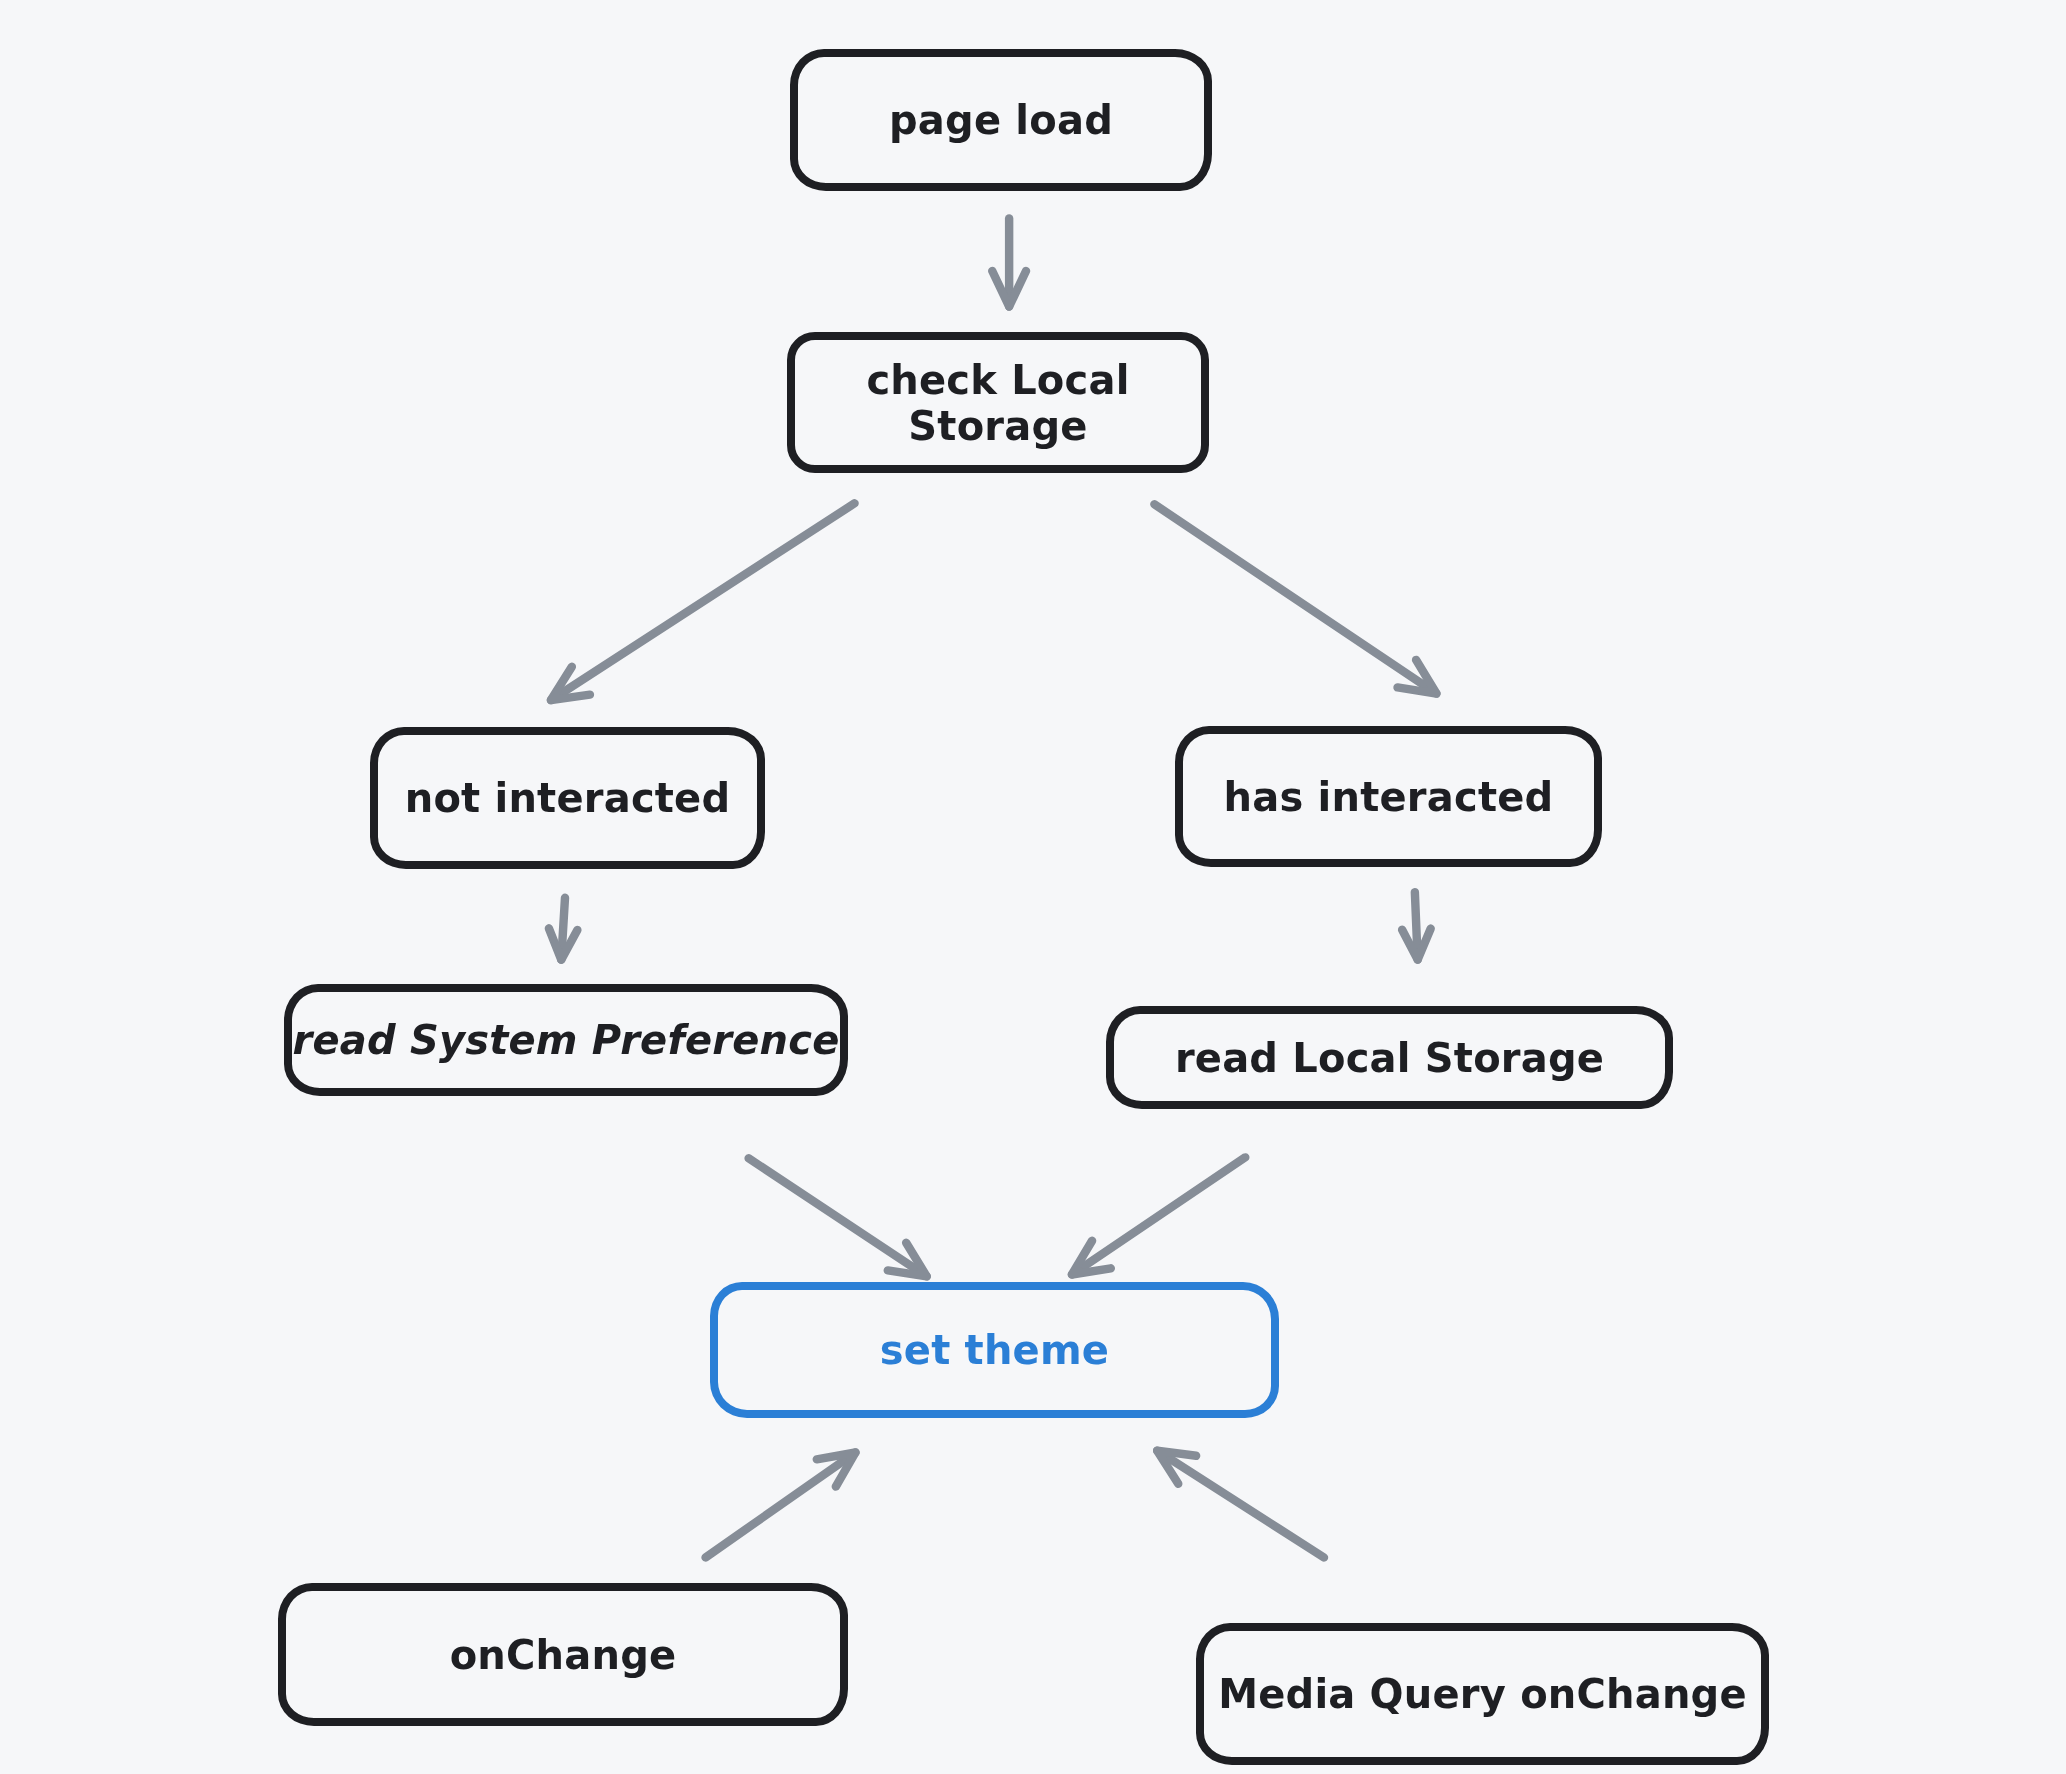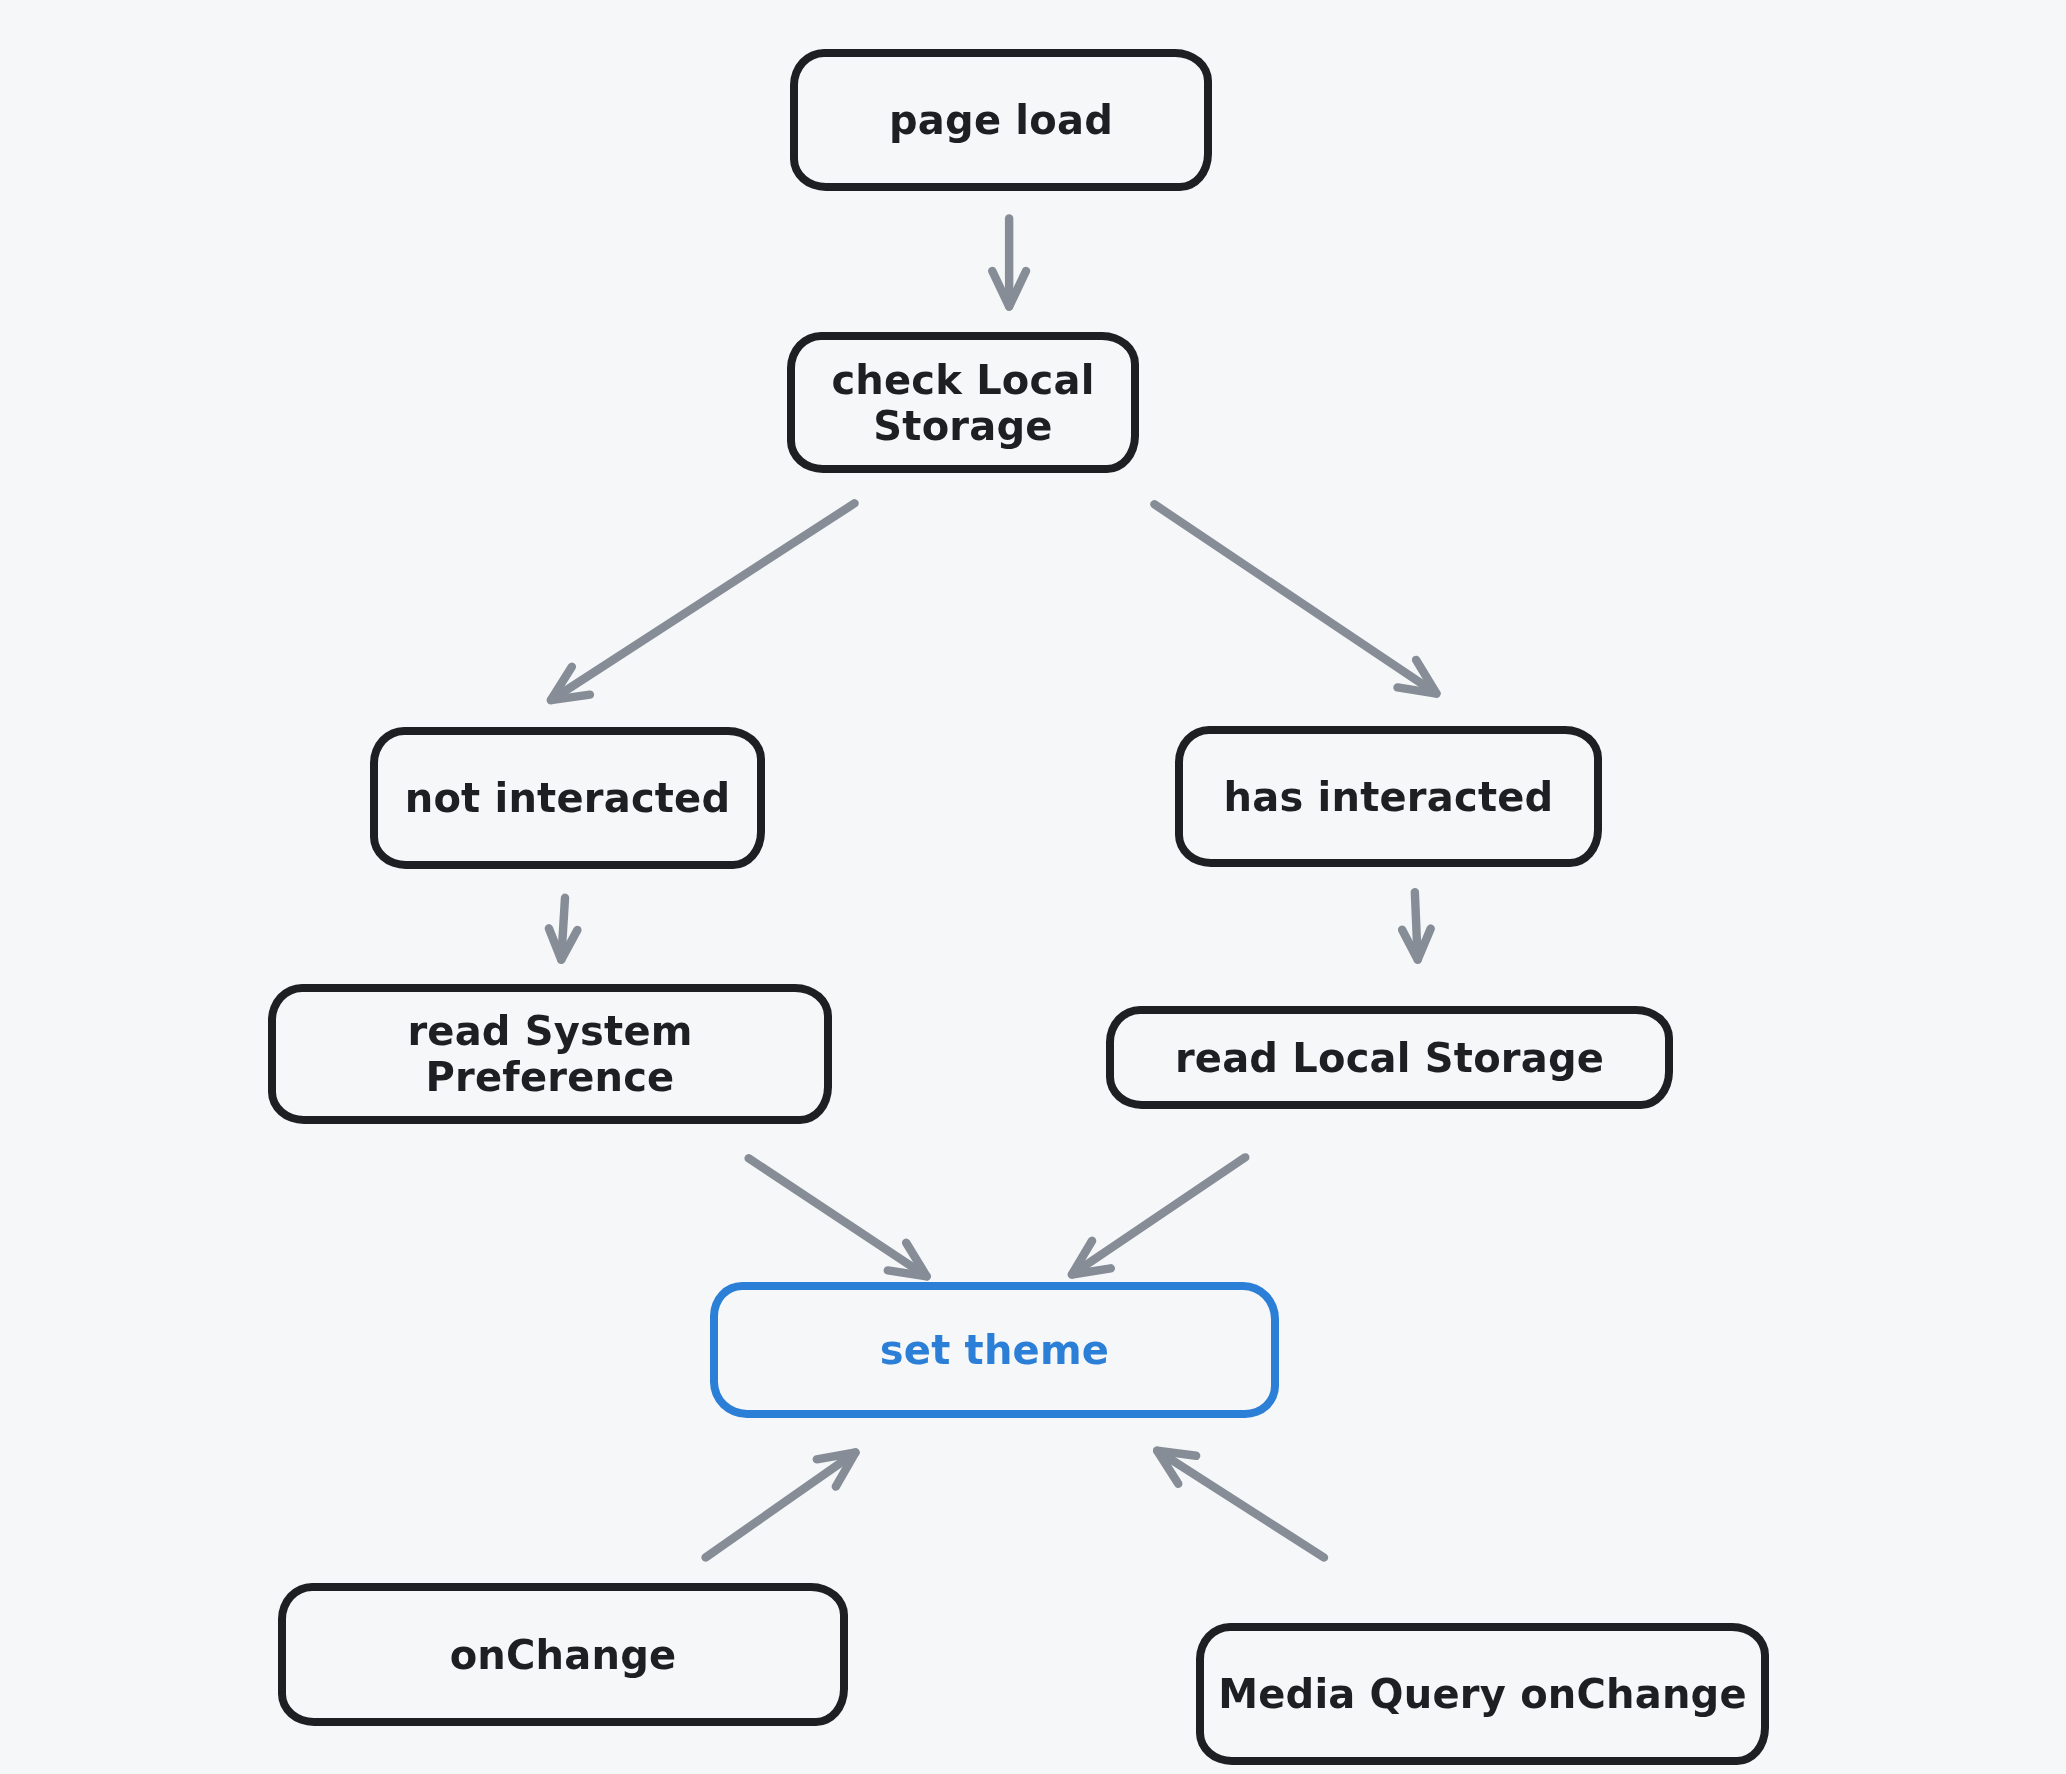--- a/index.html
+++ b/index.html
@@ -36,24 +36,24 @@
     text-align: center;
   }
   .node.accent {
     border-color: #2b7fd6;
     color: #2b7fd6;
     border-radius: 32px 36px 34px 37px / 34px 37px 32px 36px;
   }
 
   
   .n-page-load              { left: 790px;  top: 49px;   width: 422px; height: 142px; }
-  .n-check-local-storage    { left: 787px;  top: 332px;  width: 352px; height: 141px; }
+  .n-check-local-storage    { left: 787px;  top: 332px;  width: 422px; height: 141px; border-radius: 28px; }
   .n-not-interacted         { left: 370px;  top: 727px;  width: 395px; height: 142px; }
   .n-has-interacted         { left: 1175px; top: 726px;  width: 427px; height: 141px; }
-  .n-read-system-preference { left: 268px;  top: 984px; width: 564px; height: 140px; }
+  .n-read-system-preference { left: 284px;  top: 984px; width: 564px; height: 112px; font-style: italic; }
   .n-read-local-storage     { left: 1106px; top: 982px; width: 567px; height: 103px; margin-top: 24px; }
   .n-set-theme              { left: 710px;  top: 1282px; width: 569px; height: 136px; }
   .n-on-click               { left: 278px;  top: 1583px; width: 570px; height: 143px; }
   .n-media-query-onchange   { left: 1196px; top: 1623px; width: 573px; height: 142px; text-align: center; }
 
   .edge {
     stroke: #868d97;
     stroke-width: 9;
     stroke-linecap: round;
     stroke-linejoin: round;

